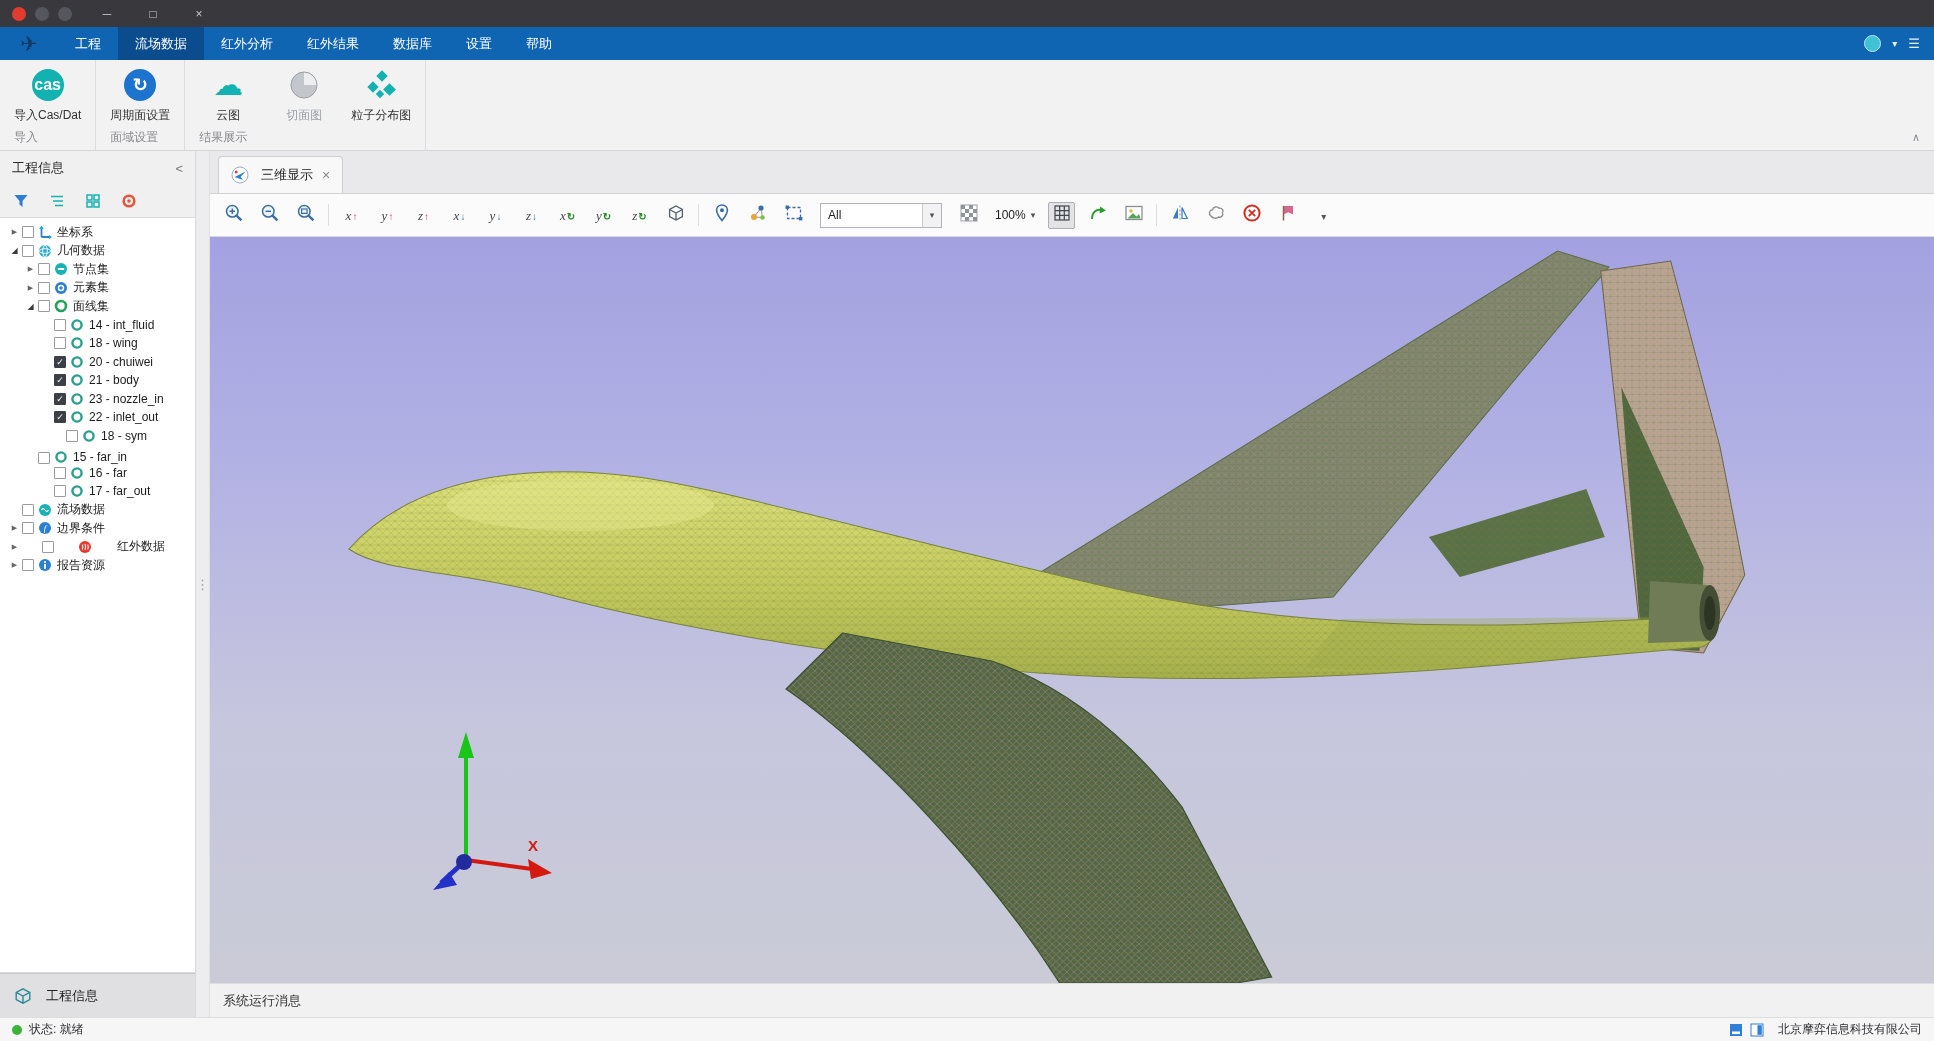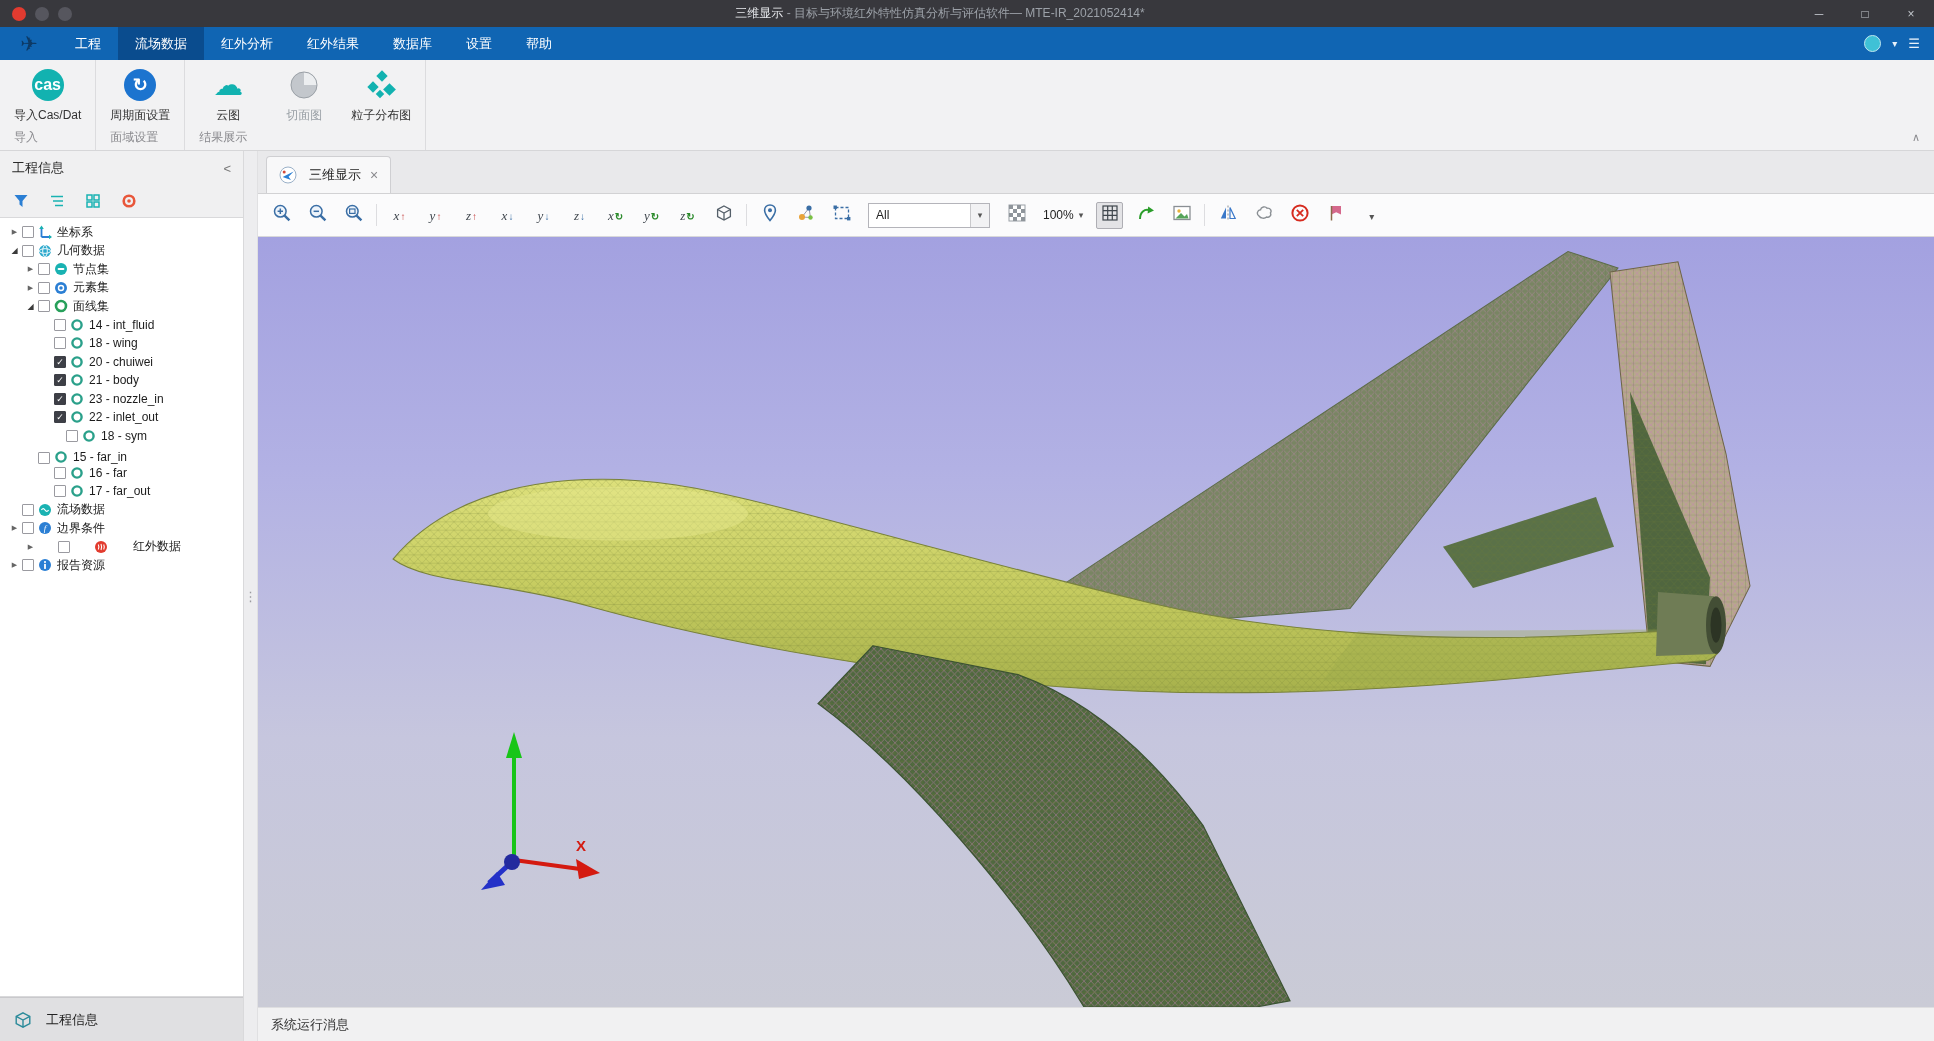--- a/index.html
+++ b/index.html
@@ -37,21 +37,21 @@
 .ricon{height:34px;display:flex;align-items:center;justify-content:center}
 .circbadge{width:32px;height:32px;border-radius:50%;color:#fff;display:inline-flex;align-items:center;justify-content:center;font-weight:bold}
 .bigglyph{font-size:30px;line-height:30px}
 .rlabel{font-size:12px;color:#333;white-space:nowrap}
 .rbtn.disabled .rlabel{color:#9aa0a6}
 .rgroup-name{text-align:left;font-size:12px;color:#8a8a8e;padding:5px 0 7px}
 .ribbon-collapse{position:absolute;right:14px;bottom:6px;color:#8a8a8e;font-size:11px}
 
 
 .content{flex:1;display:flex;min-height:0}
-.sidebar{width:244px;background:#f0f0f1;display:flex;flex-direction:column;border-right:1px solid #d9d9db}
+.sidebar{width:196px;background:#f0f0f1;display:flex;flex-direction:column;border-right:1px solid #d9d9db}
 .sb-header{height:34px;display:flex;align-items:center;padding:0 12px;font-size:13px;color:#2a2a2a;flex:0 0 auto}
 .sb-collapse{margin-left:auto;color:#777;font-size:13px}
 .sb-tools{height:32px;display:flex;align-items:center;gap:18px;padding:0 12px;flex:0 0 auto}
 .sb-tool{display:inline-flex;width:18px;height:18px;align-items:center;justify-content:center}
 .sb-tree{flex:1;background:#fff;border-top:1px solid #d9d9db;border-bottom:1px solid #d9d9db;padding-top:5px;overflow:hidden}
 .tree-row{height:18.5px;display:flex;align-items:center;font-size:12px;color:#1c1c1c;white-space:nowrap}
 .expander{width:13px;font-size:7px;color:#666;text-align:center;flex:0 0 auto}
 .expander.open{font-size:8px;color:#3a3a3a}
 .cb{width:12px;height:12px;border:1px solid #9a9aa0;background:#fff;margin:0 4px 0 1px;flex:0 0 auto;font-size:9px;line-height:10px;text-align:center;color:#fff;border-radius:1px}
 .cb.checked{background:#3d3f46;border-color:#3d3f46}
@@ -95,21 +95,20 @@
 <body>
 
 <div class="app">
 
   <div class="titlebar">
     <div class="tb-left">
       <span class="tb-circle red"></span>
       <span class="tb-circle gray"></span>
       <span class="tb-circle gray"></span>
     </div>
-    <div class="tb-title"><span class="tb-doc">三维显示</span><span> - 目标与环境红外特性仿真分析与评估软件— MTE-IR_2021052414*</span></div>
     <div class="win-controls">
       <span class="win-btn">─</span>
       <span class="win-btn">□</span>
       <span class="win-btn">×</span>
     </div>
   </div>
 
   <div class="menubar">
     <div class="logo">✈</div>
     <div class="menu-tabs">
@@ -399,21 +398,21 @@
             <span class="expander">▶</span>
             <span class="cb"></span>
             <span class="ticon">
               <svg width="14" height="14" viewBox="0 0 14 14">
                 <circle cx="7" cy="7" r="6" fill="#2b7fd4"></circle>
                 <text x="7" y="10.2" text-anchor="middle" font-size="9" fill="#fff" font-style="italic" font-family="serif">f</text>
               </svg>
             </span>
             <span class="tree-label">边界条件</span>
           </div>
-          <div class="tree-row" style="padding-left: 24px; gap: 20px;">
+          <div class="tree-row" style="padding-left: 8px; gap: 20px;">
             <span class="expander">▶</span>
             <span class="cb"></span>
             <span class="ticon">
               <svg width="14" height="14" viewBox="0 0 14 14">
                 <circle cx="7" cy="7" r="6" fill="#e23b2e"></circle>
                 <path d="M4.3 9.5 q1.2 -2.5 0 -5 M7 10 q1.2 -3 0 -6 M9.7 9.5 q1.2 -2.5 0 -5" stroke="#fff" stroke-width="1.1" fill="none"></path>
               </svg>
             </span>
             <span class="tree-label">红外数据</span>
           </div>
@@ -713,14 +712,34 @@
           <circle cx="86" cy="150" r="8" fill="#232a9e"></circle>
         </svg>
       </div>
 
       <div class="message-bar">
         <span>系统运行消息</span>
       </div>
     </main>
   </div>
 
+  <div class="statusbar">
+    <span class="status-dot"></span>
+    <span>状态: 就绪</span>
+    <span class="flexsp"></span>
+    <span style="display:inline-flex;gap:5px">
+        <span class="sb-ic">
+          <svg width="14" height="14" viewBox="0 0 14 14">
+            <rect x="1" y="1" width="12" height="12" fill="#2f7fd6"></rect>
+            <rect x="3" y="8.5" width="8" height="2.6" fill="#fff"></rect>
+          </svg>
+        </span>
+        <span class="sb-ic">
+          <svg width="14" height="14" viewBox="0 0 14 14">
+            <rect x="1" y="1" width="12" height="12" fill="#fff" stroke="#2f7fd6"></rect>
+            <rect x="7.5" y="2.2" width="4.3" height="9.6" fill="#2f7fd6"></rect>
+          </svg>
+        </span>
+      </span>
+    <span class="company">北京摩弈信息科技有限公司</span>
+  </div>
 
 </div>
 
 </body></html>

